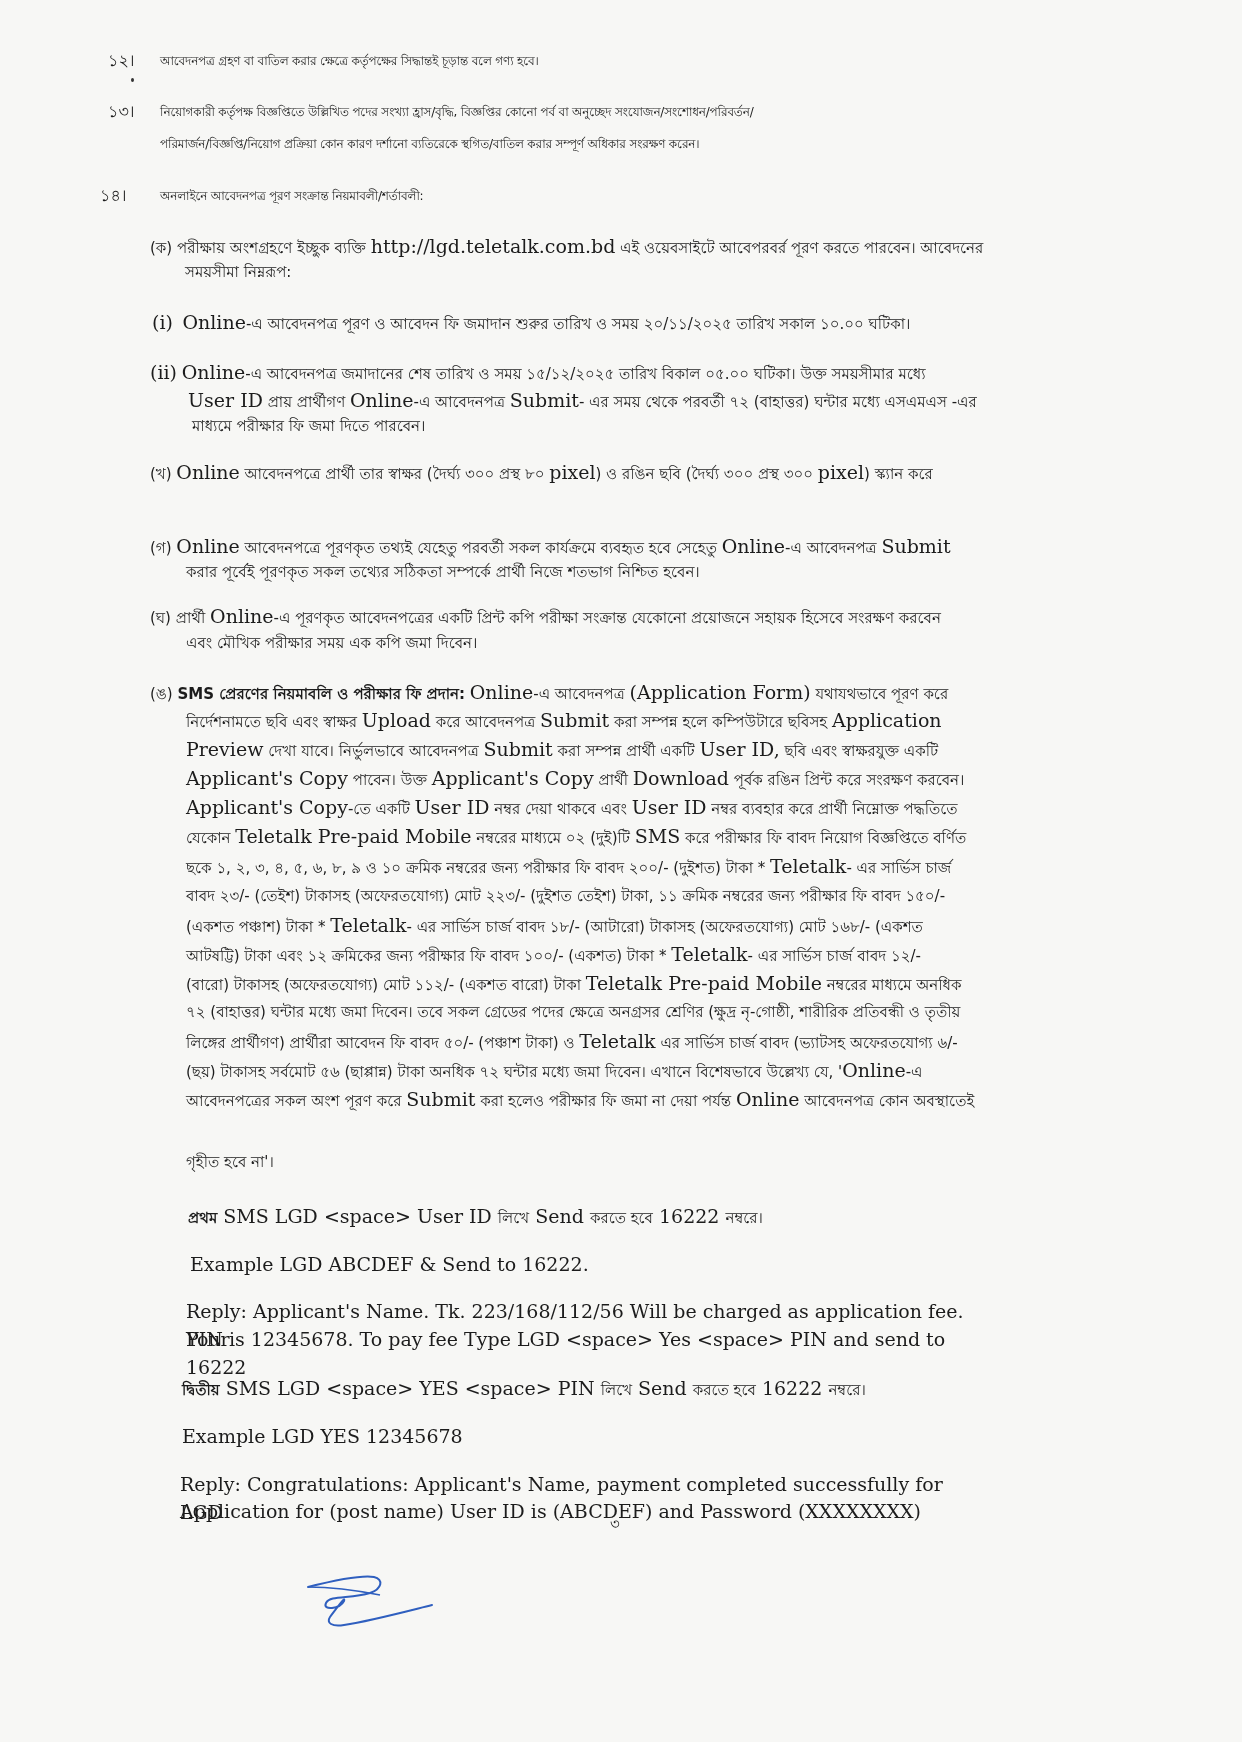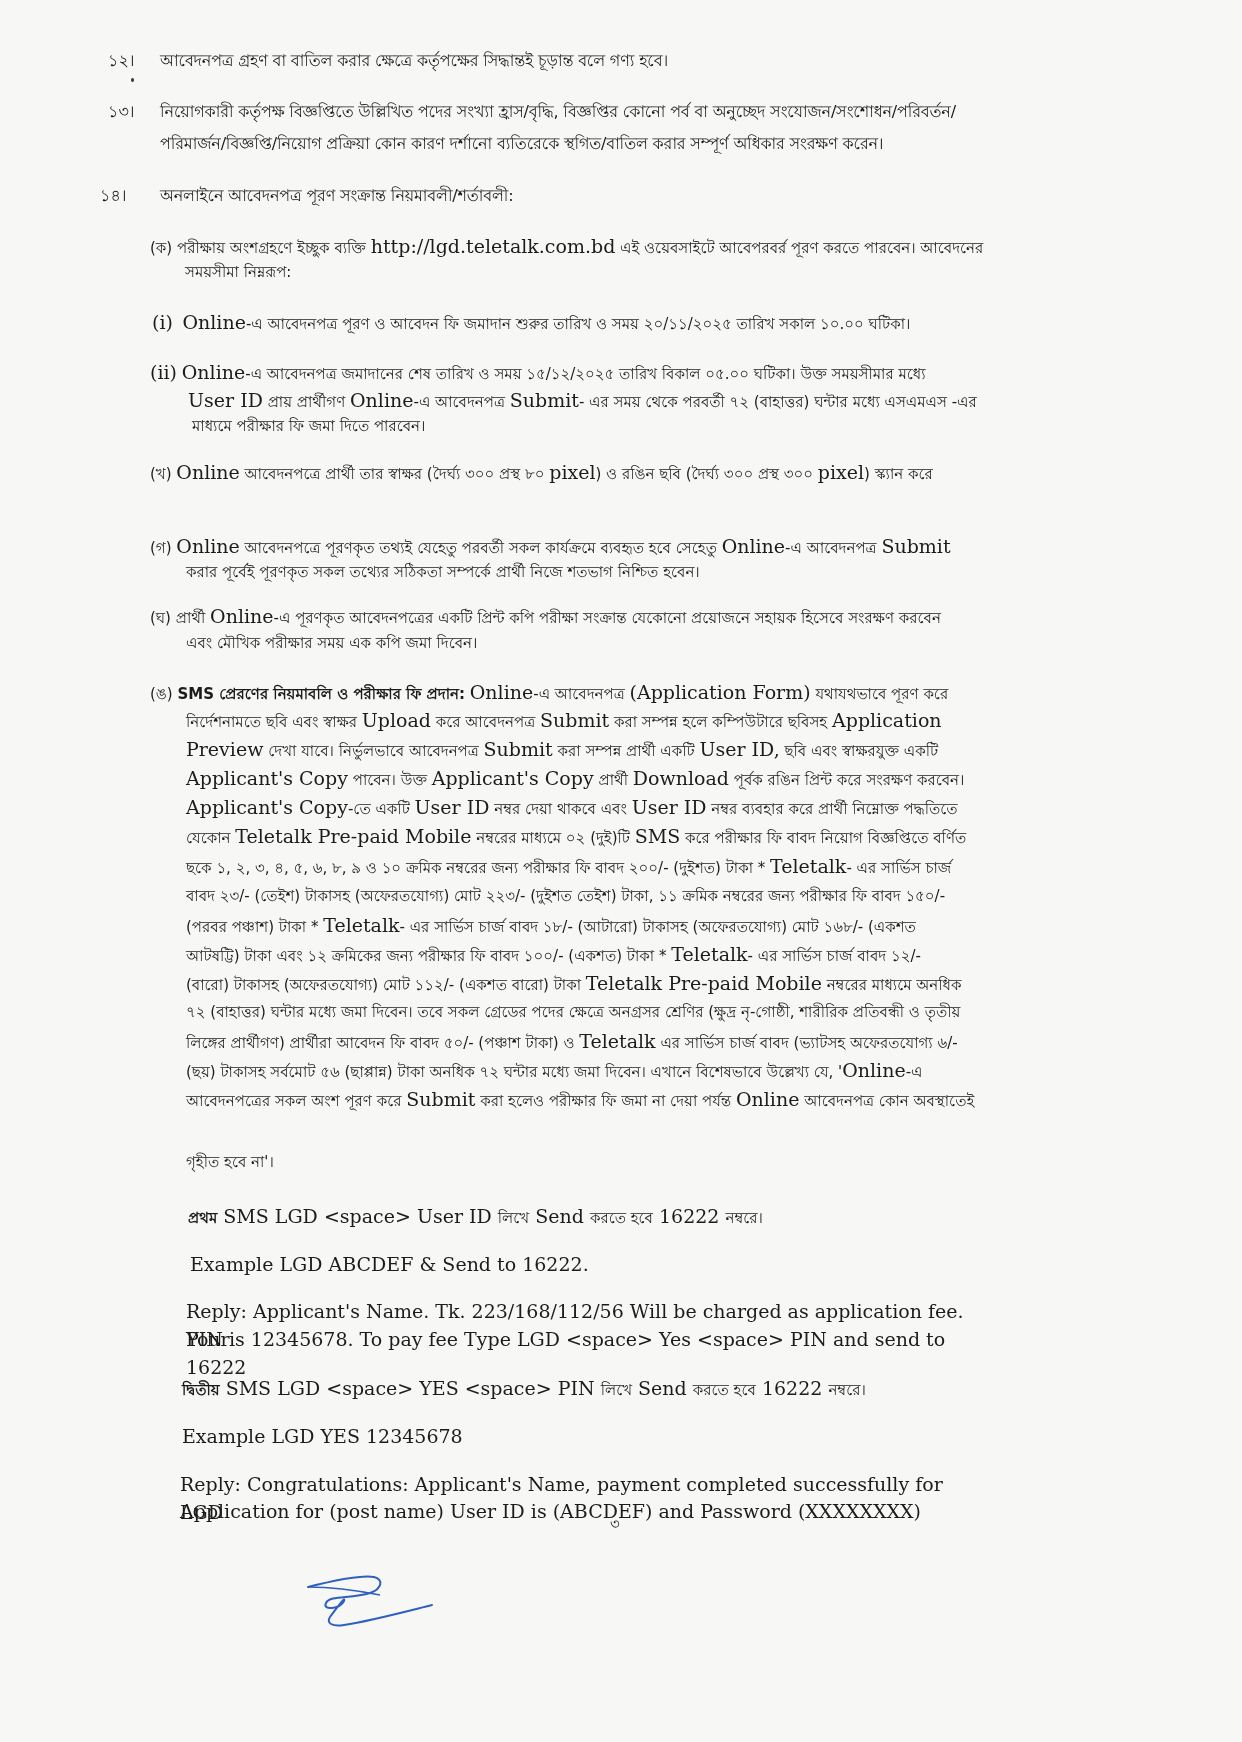--- a/index.html
+++ b/index.html
@@ -8,21 +8,21 @@
     background: #f7f7f5;
     color: #1c1c1c;
     font-family: "DejaVu Serif", serif;
     position: relative;
     overflow: hidden;
   }
   .page { position: absolute; left: 0; top: 0; width: 990px; height: 1742px; }
   .bn { font-family: "DejaVu Sans", sans-serif; }
   .item { position: absolute; font-size: 16px; line-height: 32px; }
   .num { position: absolute; font-family: "DejaVu Sans", sans-serif; font-size: 16px; line-height: 32px; }
-  .text { font-family: "DejaVu Sans", sans-serif; font-size: 16px; letter-spacing: -0.2px; }
+  .text { font-family: "DejaVu Sans", sans-serif; font-size: 12px; letter-spacing: -0.2px; }
   .sub { position: absolute; font-family: "DejaVu Sans", sans-serif; font-size: 15px; line-height: 32px; }
   .lat { font-family: "DejaVu Serif", serif; font-size: 19px; }
   .b { font-weight: bold; }
   .sms { position: absolute; font-family: "DejaVu Serif", serif; font-size: 19px; line-height: 28px; }
   .sms .bn { font-size: 15px; }
   .pageno { position: absolute; left: 610px; top: 1512px; font-family: "DejaVu Sans", sans-serif; font-size: 15px; }
   .sig { position: absolute; left: 300px; top: 1565px; }
   .speck { position: absolute; width: 3px; height: 4px; background: #333; border-radius: 50%; }
 </style>
 </head>
@@ -87,21 +87,21 @@
     <span id="uma-line-0"><span class="lat">Online</span><span>-এ আবেদনপত্র </span><span class="lat">(Application Form)</span><span> যথাযথভাবে পূরণ করে</span></span>
   </div>
   <div id="uma-lines">
       <div class="sub" style="left: 186px; top: 704px; width: 940px;"><span>নির্দেশনামতে ছবি এবং স্বাক্ষর </span><span class="lat">Upload</span><span> করে আবেদনপত্র </span><span class="lat">Submit</span><span> করা সম্পন্ন হলে কম্পিউটারে ছবিসহ </span><span class="lat">Application</span></div>
       <div class="sub" style="left: 186px; top: 733px; width: 940px;"><span class="lat">Preview</span><span> দেখা যাবে। নির্ভুলভাবে আবেদনপত্র </span><span class="lat">Submit</span><span> করা সম্পন্ন প্রার্থী একটি </span><span class="lat">User ID,</span><span> ছবি এবং স্বাক্ষরযুক্ত একটি</span></div>
       <div class="sub" style="left: 186px; top: 762px; width: 940px;"><span class="lat">Applicant's Copy</span><span> পাবেন। উক্ত </span><span class="lat">Applicant's Copy</span><span> প্রার্থী </span><span class="lat">Download</span><span> পূর্বক রঙিন প্রিন্ট করে সংরক্ষণ করবেন।</span></div>
       <div class="sub" style="left: 186px; top: 791px; width: 940px;"><span class="lat">Applicant's Copy</span><span>-তে একটি </span><span class="lat">User ID</span><span> নম্বর দেয়া থাকবে এবং </span><span class="lat">User ID</span><span> নম্বর ব্যবহার করে প্রার্থী নিম্নোক্ত পদ্ধতিতে</span></div>
       <div class="sub" style="left: 186px; top: 820px; width: 940px;"><span>যেকোন </span><span class="lat">Teletalk Pre-paid Mobile</span><span> নম্বরের মাধ্যমে ০২ (দুই)টি </span><span class="lat">SMS</span><span> করে পরীক্ষার ফি বাবদ নিয়োগ বিজ্ঞপ্তিতে বর্ণিত</span></div>
       <div class="sub" style="left: 186px; top: 850px; width: 940px;"><span>ছকে ১, ২, ৩, ৪, ৫, ৬, ৮, ৯ ও ১০  ক্রমিক নম্বরের জন্য পরীক্ষার ফি বাবদ ২০০/- (দুইশত) টাকা * </span><span class="lat">Teletalk</span><span>- এর সার্ভিস চার্জ</span></div>
       <div class="sub" style="left: 186px; top: 880px; width: 940px;"><span>বাবদ ২৩/- (তেইশ) টাকাসহ (অফেরতযোগ্য) মোট ২২৩/- (দুইশত তেইশ) টাকা, ১১ ক্রমিক নম্বরের জন্য পরীক্ষার ফি বাবদ ১৫০/-</span></div>
-      <div class="sub" style="left: 186px; top: 909px; width: 940px;"><span>(পরবর পঞ্চাশ) টাকা * </span><span class="lat">Teletalk</span><span>- এর সার্ভিস চার্জ বাবদ ১৮/- (আটারো) টাকাসহ (অফেরতযোগ্য) মোট ১৬৮/- (একশত</span></div>
+      <div class="sub" style="left: 186px; top: 909px; width: 940px;"><span>(একশত পঞ্চাশ) টাকা * </span><span class="lat">Teletalk</span><span>- এর সার্ভিস চার্জ বাবদ ১৮/- (আটারো) টাকাসহ (অফেরতযোগ্য) মোট ১৬৮/- (একশত</span></div>
       <div class="sub" style="left: 186px; top: 938px; width: 940px;"><span>আটষট্টি) টাকা এবং ১২ ক্রমিকের জন্য পরীক্ষার ফি বাবদ ১০০/- (একশত) টাকা * </span><span class="lat">Teletalk</span><span>- এর সার্ভিস চার্জ বাবদ ১২/-</span></div>
       <div class="sub" style="left: 186px; top: 967px; width: 940px;"><span>(বারো) টাকাসহ (অফেরতযোগ্য) মোট ১১২/- (একশত বারো) টাকা  </span><span class="lat">Teletalk Pre-paid Mobile</span><span> নম্বরের মাধ্যমে অনধিক</span></div>
       <div class="sub" style="left: 186px; top: 996px; width: 940px;"><span>৭২ (বাহাত্তর) ঘন্টার মধ্যে জমা দিবেন। তবে সকল গ্রেডের পদের ক্ষেত্রে অনগ্রসর শ্রেণির (ক্ষুদ্র নৃ-গোষ্ঠী, শারীরিক প্রতিবন্ধী ও তৃতীয়</span></div>
       <div class="sub" style="left: 186px; top: 1025px; width: 940px;"><span>লিঙ্গের প্রার্থীগণ) প্রার্থীরা আবেদন ফি বাবদ ৫০/- (পঞ্চাশ টাকা) ও </span><span class="lat">Teletalk</span><span> এর সার্ভিস চার্জ বাবদ (ভ্যাটসহ অফেরতযোগ্য ৬/-</span></div>
       <div class="sub" style="left: 186px; top: 1054px; width: 940px;"><span>(ছয়) টাকাসহ সর্বমোট ৫৬ (ছাপ্পান্ন) টাকা অনধিক ৭২ ঘন্টার মধ্যে জমা দিবেন।  এখানে বিশেষভাবে উল্লেখ্য যে, '</span><span class="lat">Online</span><span>-এ</span></div>
       <div class="sub" style="left: 186px; top: 1083px; width: 940px;"><span>আবেদনপত্রের সকল অংশ পূরণ করে </span><span class="lat">Submit</span><span> করা হলেও পরীক্ষার ফি জমা না দেয়া পর্যন্ত </span><span class="lat">Online</span><span> আবেদনপত্র কোন অবস্থাতেই</span></div>
       <div class="sub" style="left: 186px; top: 1112px; width: 940px; margin-top: 34px;"><span>গৃহীত হবে না'।</span></div>
     </div>
 
   <div class="sms" style="left:188px;top:1202px;">

